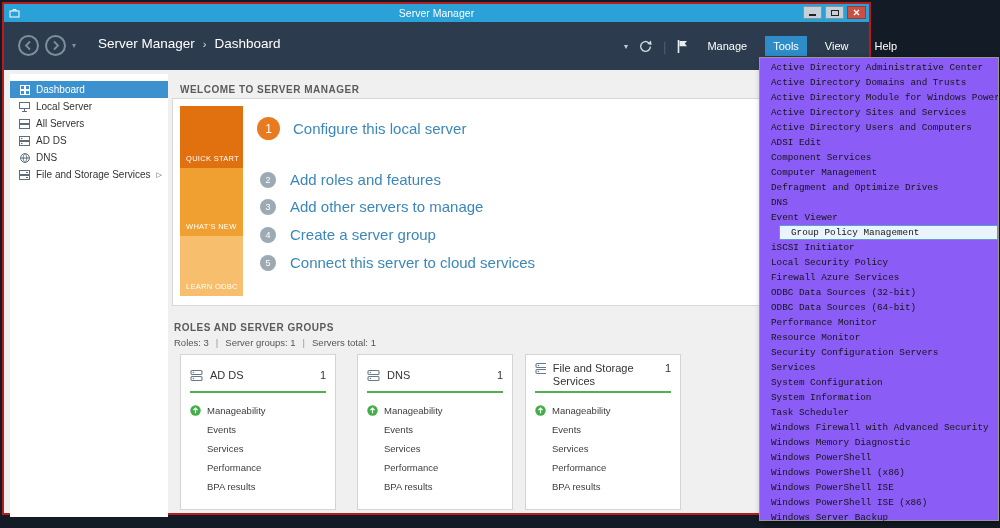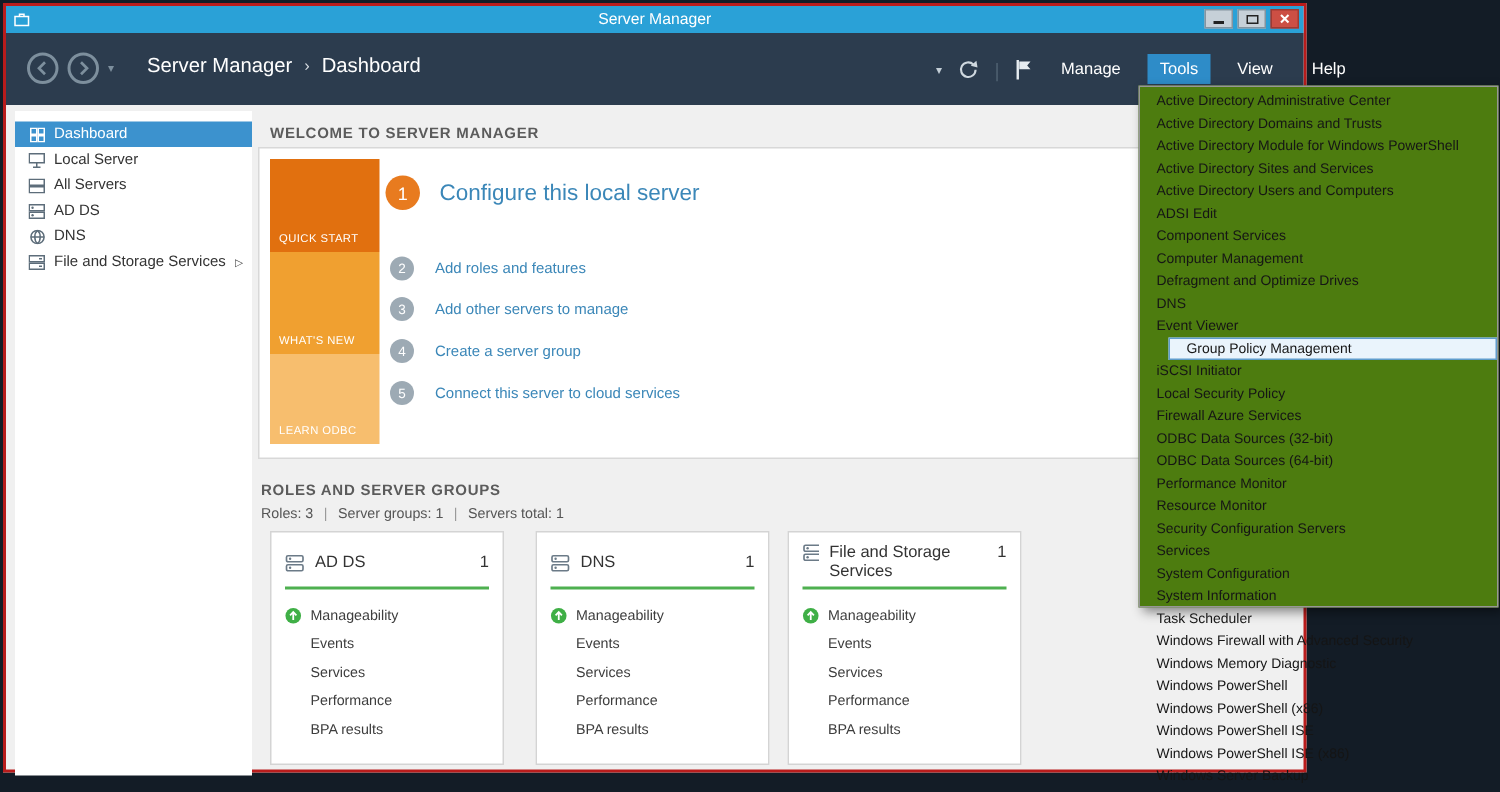--- a/index.html
+++ b/index.html
@@ -43,54 +43,54 @@
   .sidebar { position:absolute; left:6px; top:70px; width:158px; height:443px; background:#fff; padding-top:7px; }
   .side-item { height:17px; display:flex; align-items:center; padding-left:9px; gap:6px; font-size:10px; color:#333; }
   .side-item.selected { background:#3c92ce; color:#fff; }
   .side-item .expand { margin-left:auto; margin-right:6px; font-size:7px; color:#444; }
   .side-ico { display:flex; width:11px; justify-content:center; }
 
   
   .welcome-label { position:absolute; left:176px; top:80px; font-size:10px; font-weight:bold; color:#5b5b5b; letter-spacing:0.5px; }
   .welcome-panel { position:absolute; left:168px; top:94px; width:688px; height:208px; background:#fff; border:1px solid #d8d8d8; }
   .tiles { position:absolute; left:7px; top:7px; width:63px; }
-  .tile { position:relative; width:73px; }
+  .tile { position:relative; width:63px; }
   .tile-qs { height:62px; background:#e1700f; }
   .tile-wn { height:68px; background:#f0a030; }
   .tile-lm { height:60px; background:#f7be6e; }
   .tile-label { position:absolute; left:6px; bottom:5px; font-size:7.5px; color:#fff; letter-spacing:0.3px; white-space:nowrap; }
   .steps { position:absolute; left:84px; top:0; right:0; bottom:0; }
   .step { position:absolute; display:flex; align-items:center; }
   .step-num { border-radius:50%; color:#fff; display:flex; align-items:center; justify-content:center; flex:none; }
   .step-1 { top:18px; left:0; gap:13px; }
   .step-1 .step-num { width:23px; height:23px; background:#e87b1f; font-size:12px; }
   .step-1 .step-label { font-size:15px; color:#3b87b8; }
   .step-s { left:3px; gap:14px; }
   .step-s .step-num { width:16px; height:16px; background:#9daab4; font-size:9px; }
-  .step-s .step-label { font-size:10px; color:#3b87b8; }
+  .step-s .step-label { font-size:15px; color:#3b87b8; }
   .step-2 { top:72px; } .step-3 { top:99px; } .step-4 { top:127px; } .step-5 { top:155px; }
   .panel-chevron { position:absolute; right:8px; top:6px; color:#8a8a8a; font-size:9px; }
 
   
   .roles-label { position:absolute; left:170px; top:318px; font-size:10px; font-weight:bold; color:#5b5b5b; letter-spacing:0.5px; }
   .roles-summary { position:absolute; left:170px; top:333px; font-size:9.5px; color:#555; display:flex; gap:7px; }
   .sum-div { color:#999; }
   .card { position:absolute; top:350px; width:156px; height:156px; background:#fff; border:1px solid #d4d4d4; padding:7px 9px; }
   .card-1 { left:176px; } .card-2 { left:353px; } .card-3 { left:521px; }
   .card-head { display:flex; align-items:center; gap:7px; min-height:26px; }
   .card-3 .card-head { align-items:flex-start; }
   .card-title { font-size:11px; color:#333; line-height:13px; }
   .card-count { margin-left:auto; font-size:11px; color:#333; }
   .card-line { height:2px; background:#4eb050; margin:3px 0 8px; }
   .card-row { display:flex; align-items:center; gap:6px; font-size:9.5px; color:#3d3d3d; height:19px; }
   .card-row.indent { padding-left:17px; }
 
   
-  .tools-menu { position:absolute; left:755px; top:53px; width:240px; height:348px; background:#4d7c0f;
-    border:1px solid #979797; box-shadow:3px 3px 7px rgba(0,0,0,0.45); z-index:40; padding-top:2px; }
+  .tools-menu { position:absolute; left:755px; top:53px; width:240px; height:464px; background:#8b5cf6;
+    border:1px solid #979797; box-shadow:3px 3px 7px rgba(0,0,0,0.45); z-index:40; padding-top:2px;font-family:Liberation Mono, monospace; }
   .menu-item { height:15px; line-height:15px; font-size:9.3px; color:#151515; padding-left:11px; white-space:nowrap; overflow:hidden; }
   .menu-item.active { background:#eaf4fc; border:1px solid #5f9ccc; line-height:13px;margin-left:19px; }
 </style>
 </head>
 <body>
 
 <div id="window">
 
   <div class="titlebar">
     <span class="app-icon">

